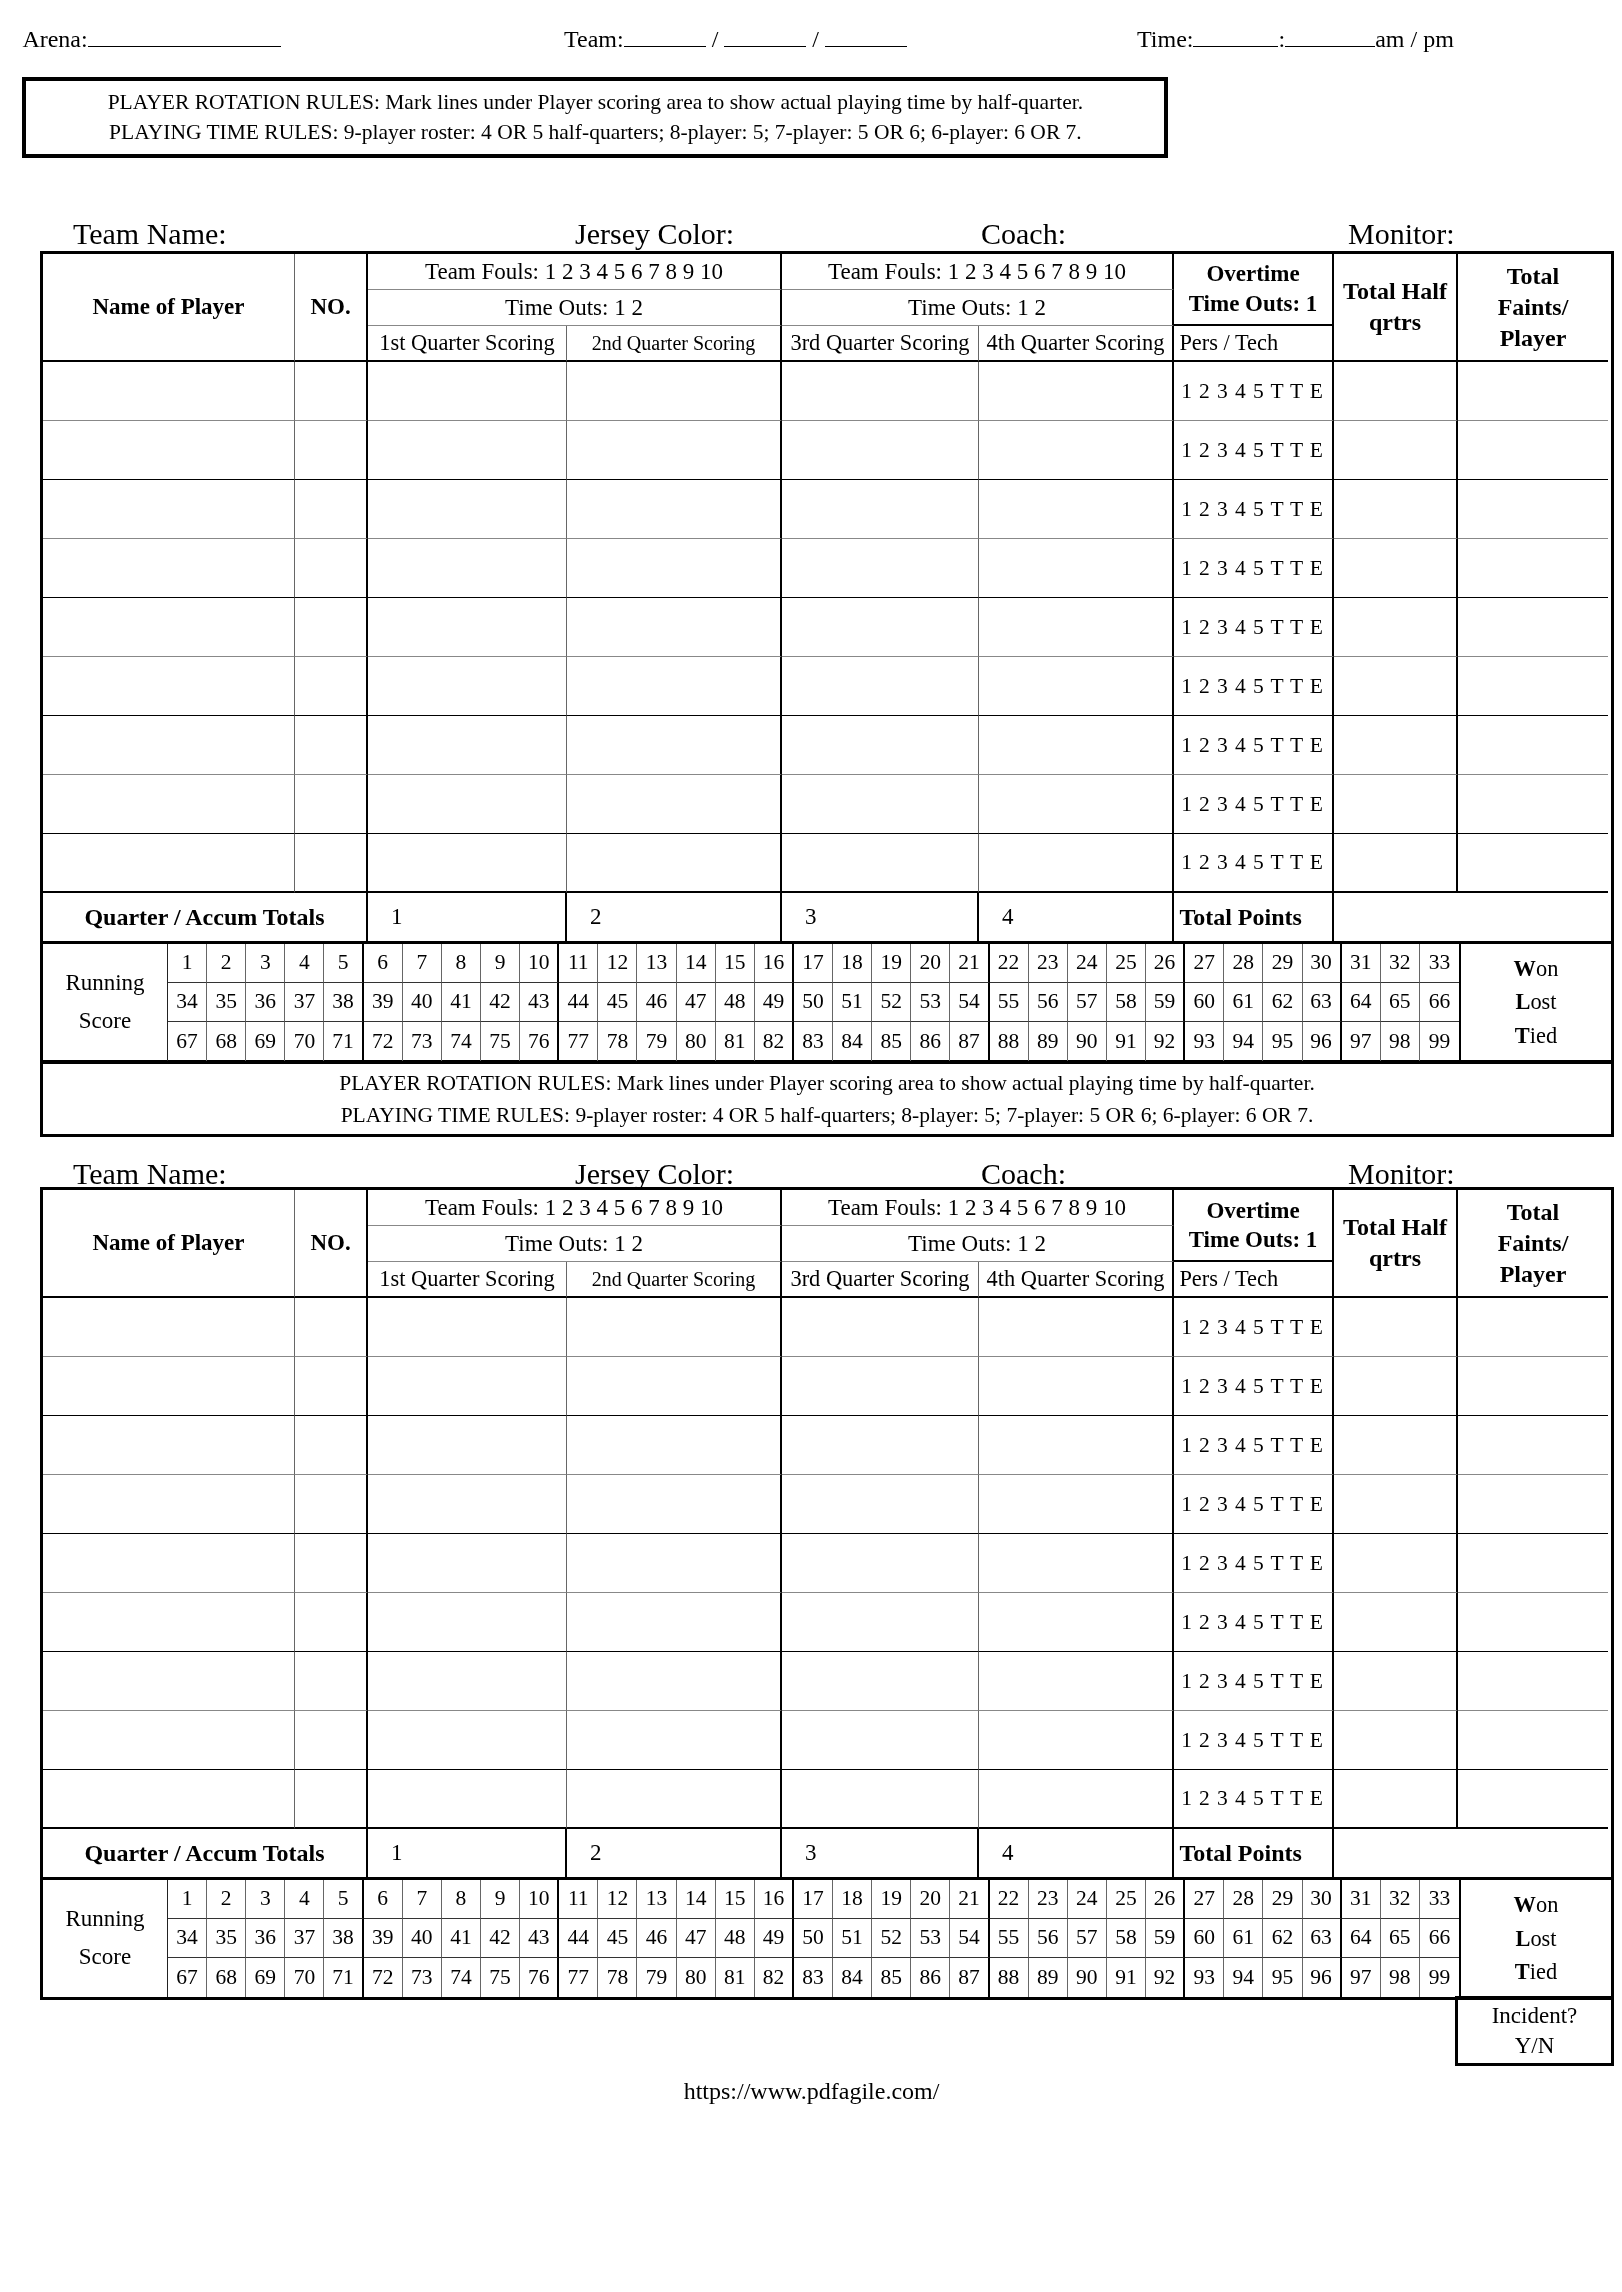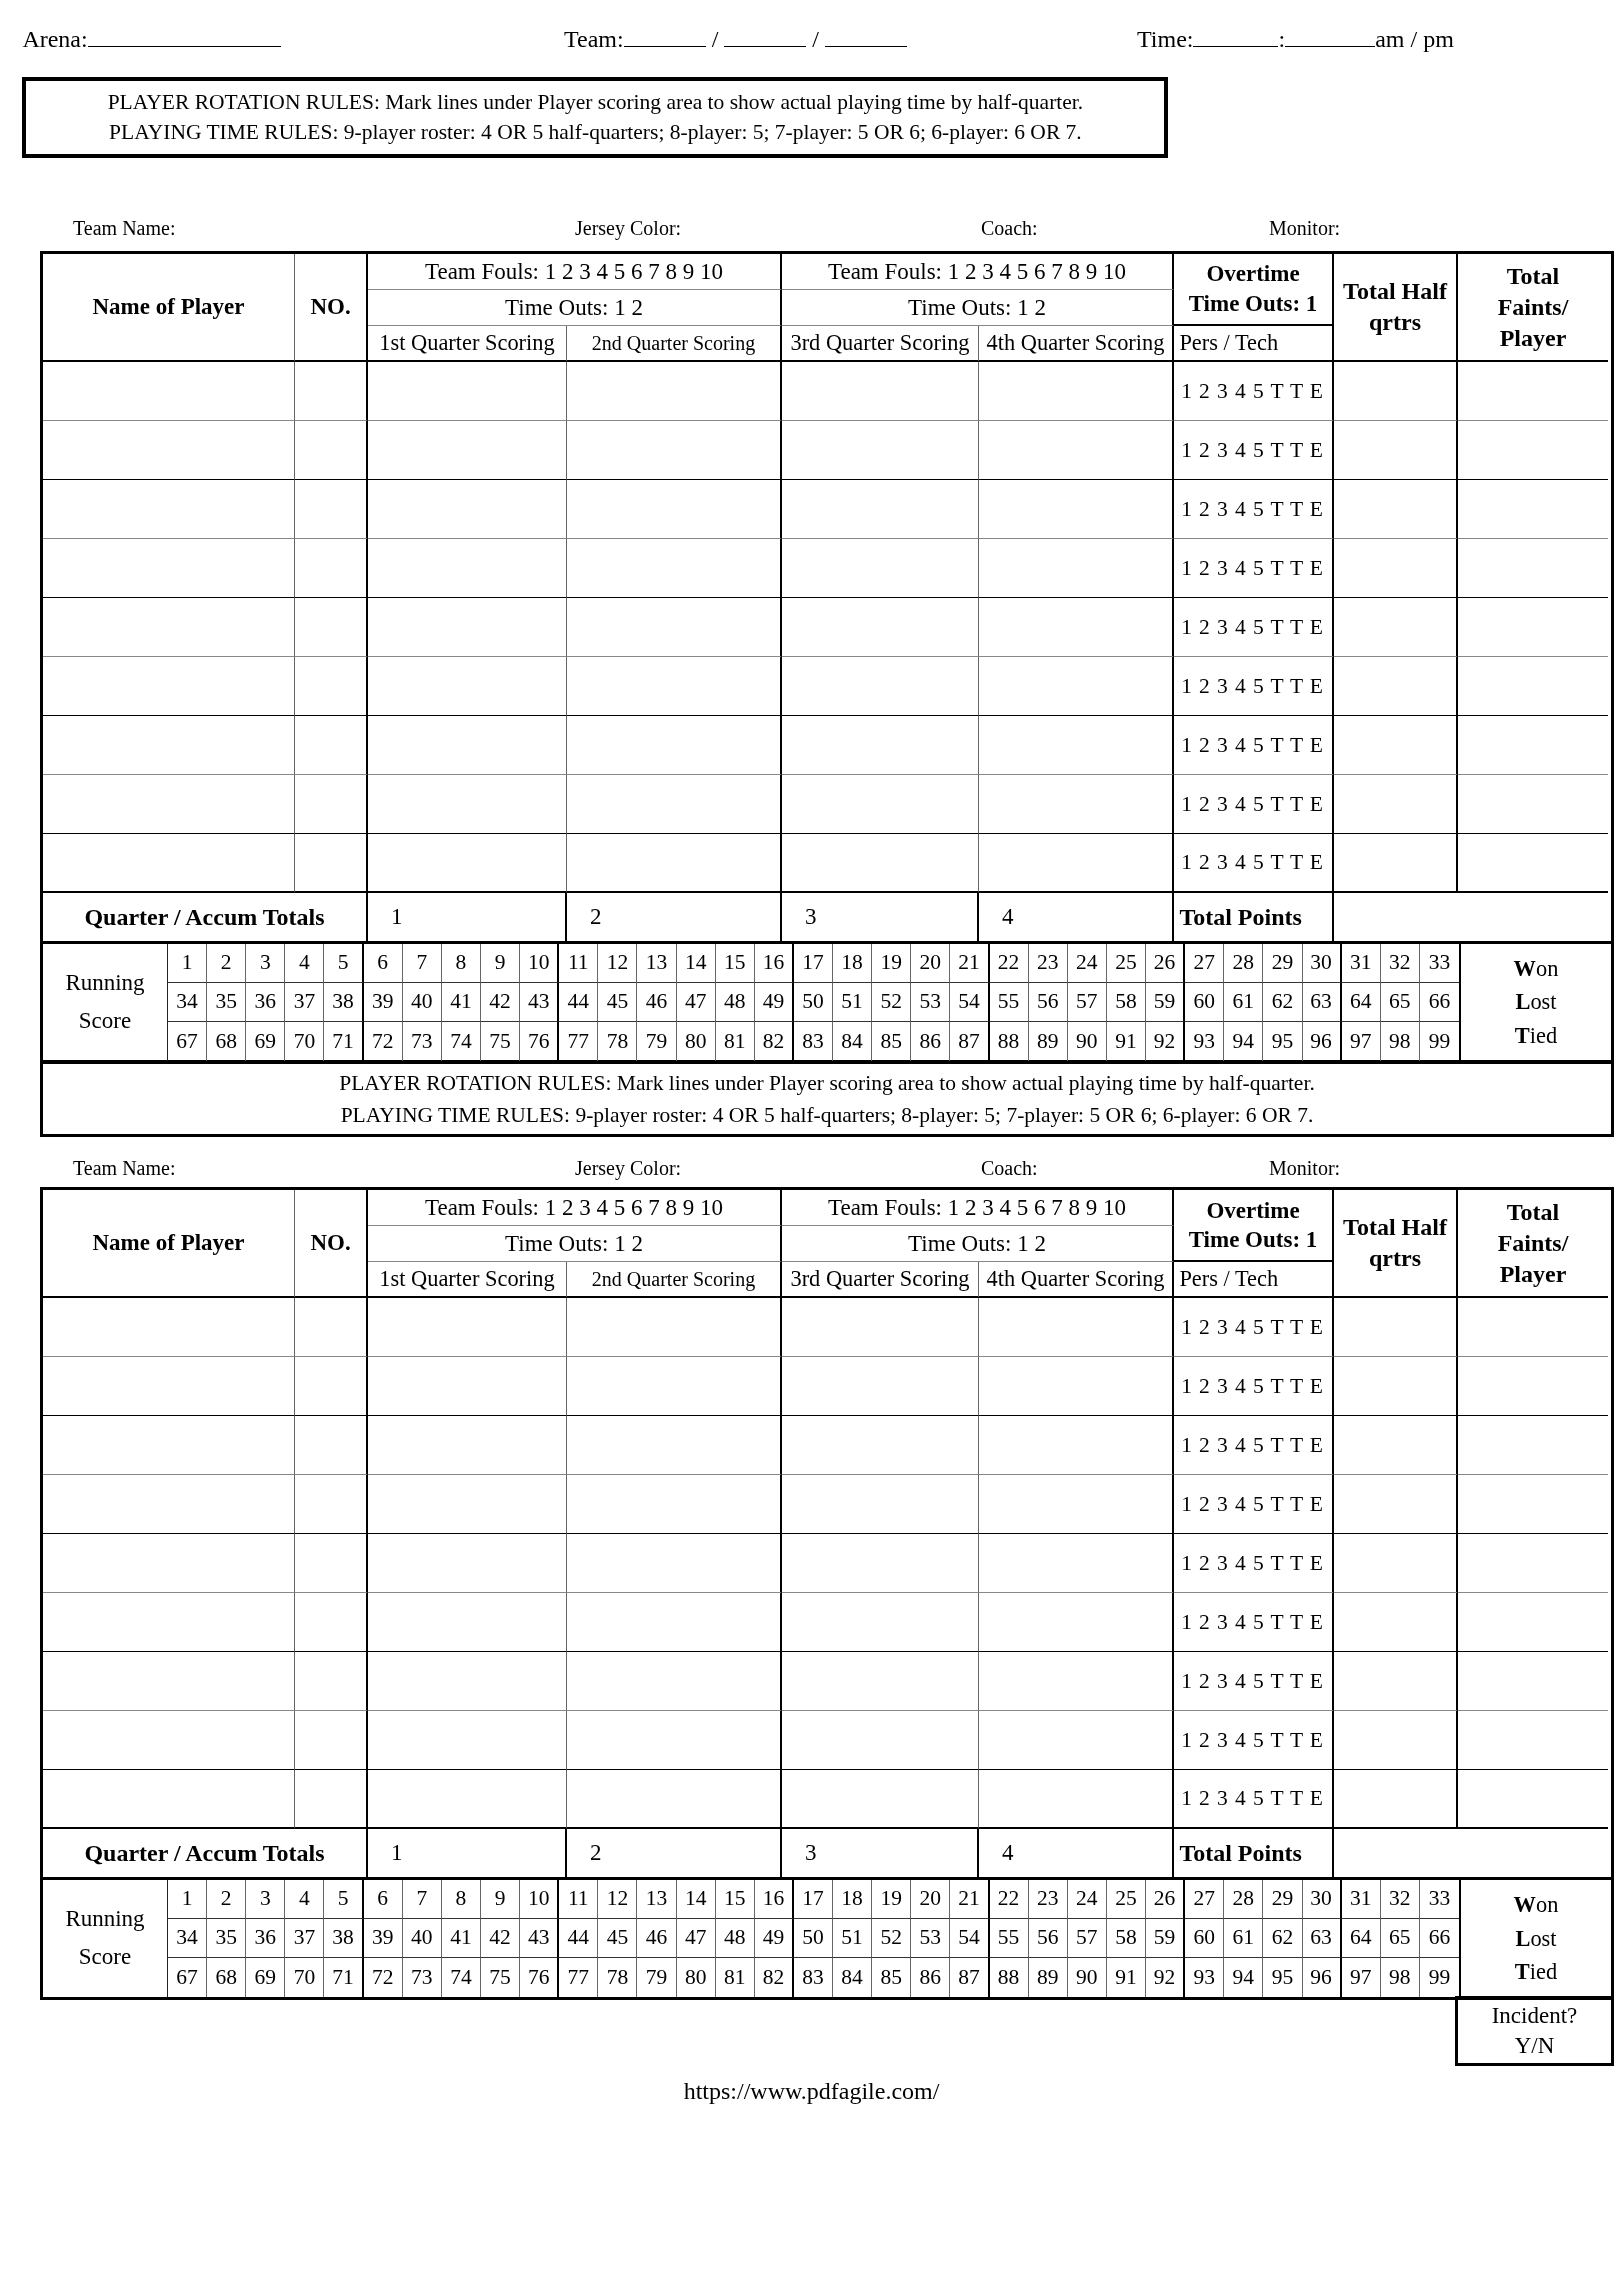--- a/index.html
+++ b/index.html
@@ -15,27 +15,27 @@
   .ul.w215{width:193px;} .ul.w92{width:82px;} .ul.w95{width:85px;} .ul.w100{width:90px;}
   .ul.w150{width:134px;}
 
   .top-band{display:flex;margin:23px 0 0 22.4px;}
   .home-id{width:385px;}
   .team-label-big{font-size:34px;font-weight:bold;line-height:1.05;}
   .official{font-size:19.7px;font-weight:bold;margin-top:9px;}
   .rules-box{border:4.5px solid #000;width:1146px;box-sizing:border-box;
              padding:6.3px 7.2px;text-align:center;font-size:21.5px;line-height:1.42;}
 
-  .team-row{position:relative;height:27px;font-size:20px;padding-left:12px;}
+  .team-row{position:relative;height:27px;font-size:30px;padding-left:12px;}
   .team-row.home{margin-top:59px;}
   .team-row.visitor{margin-top:19.7px;}
   .tr-name{position:absolute;left:73px;}
   .tr-jersey{position:absolute;left:575px;}
   .tr-coach{position:absolute;left:981px;}
-  .tr-monitor{position:absolute;left:1269px;}
+  .tr-monitor{position:absolute;left:1348px;}
 
   .main-table{box-sizing:border-box;border:3.6px solid #000;margin:7.2px 0 0 40px;width:1574px;
               display:grid;
               grid-template-columns:252px 73px 199px 215px 197px 195px 160px 124px 150px;
               grid-template-rows:36px 36px 36px repeat(9,59px) 48px;}
   .main-table.visitor-tbl{margin-top:3.6px;}
   .cell{box-sizing:border-box;display:flex;align-items:center;justify-content:center;overflow:hidden;}
   .left{justify-content:flex-start;}
   .col{flex-direction:column;line-height:1.3;}
   .br1{border-right:0.9px solid #666;}

